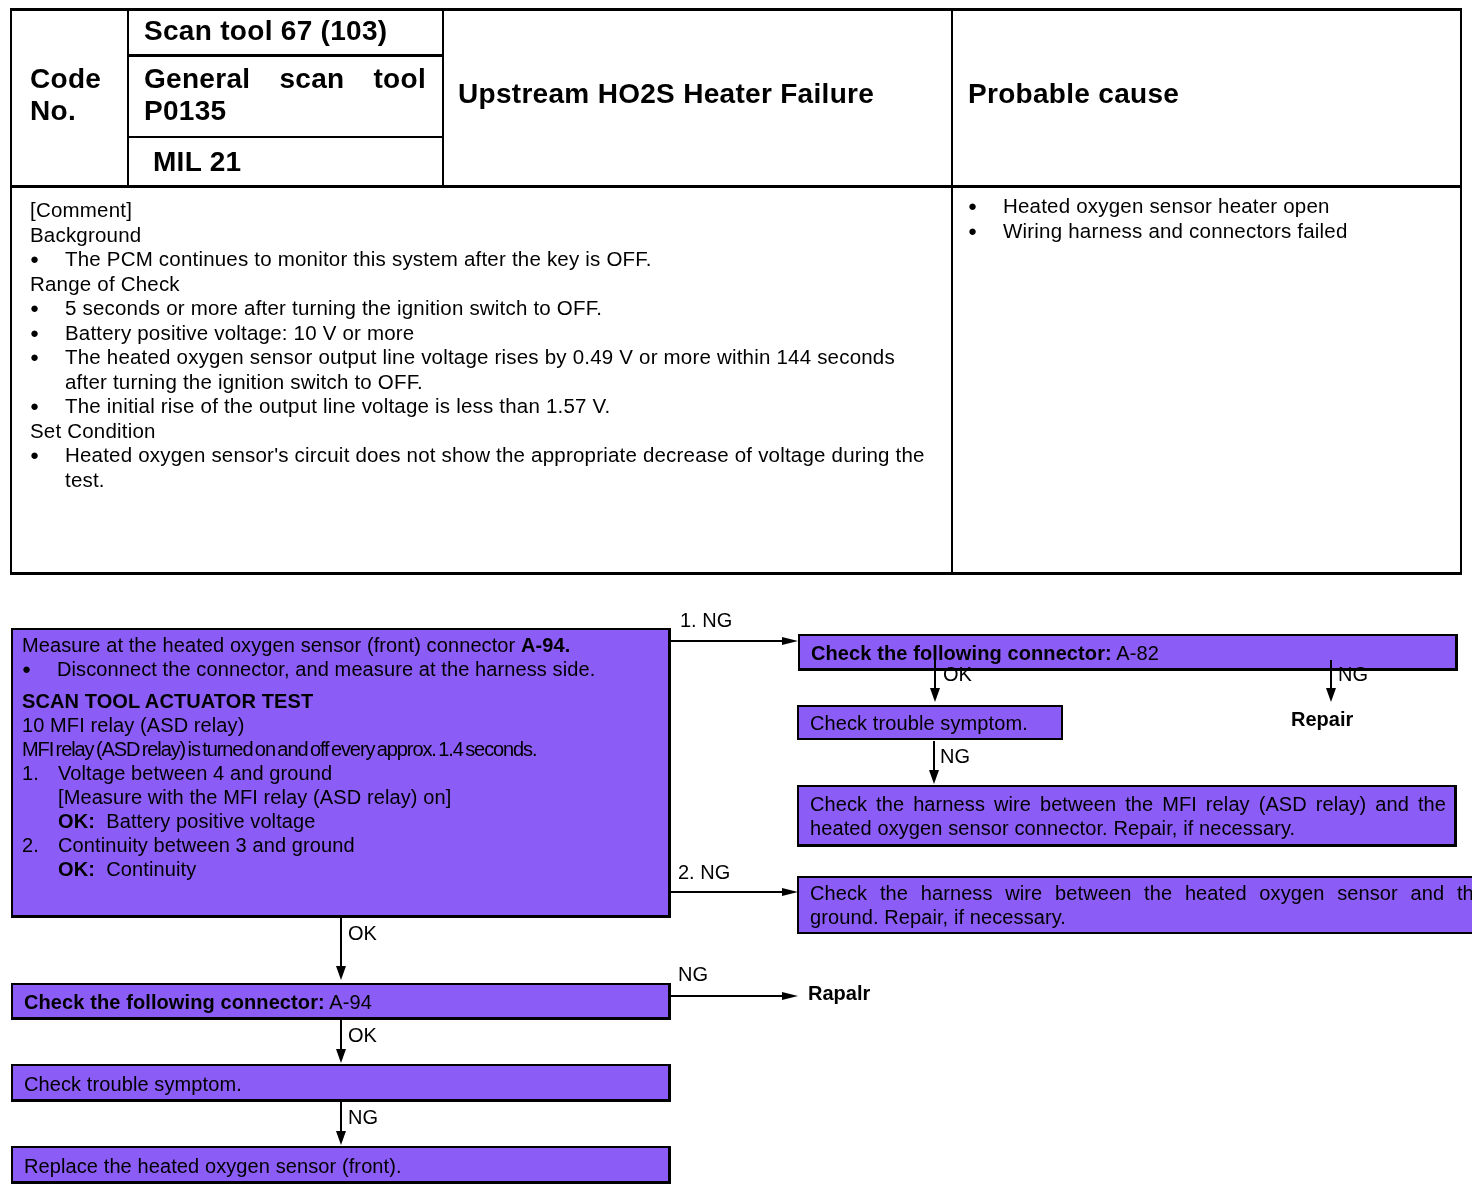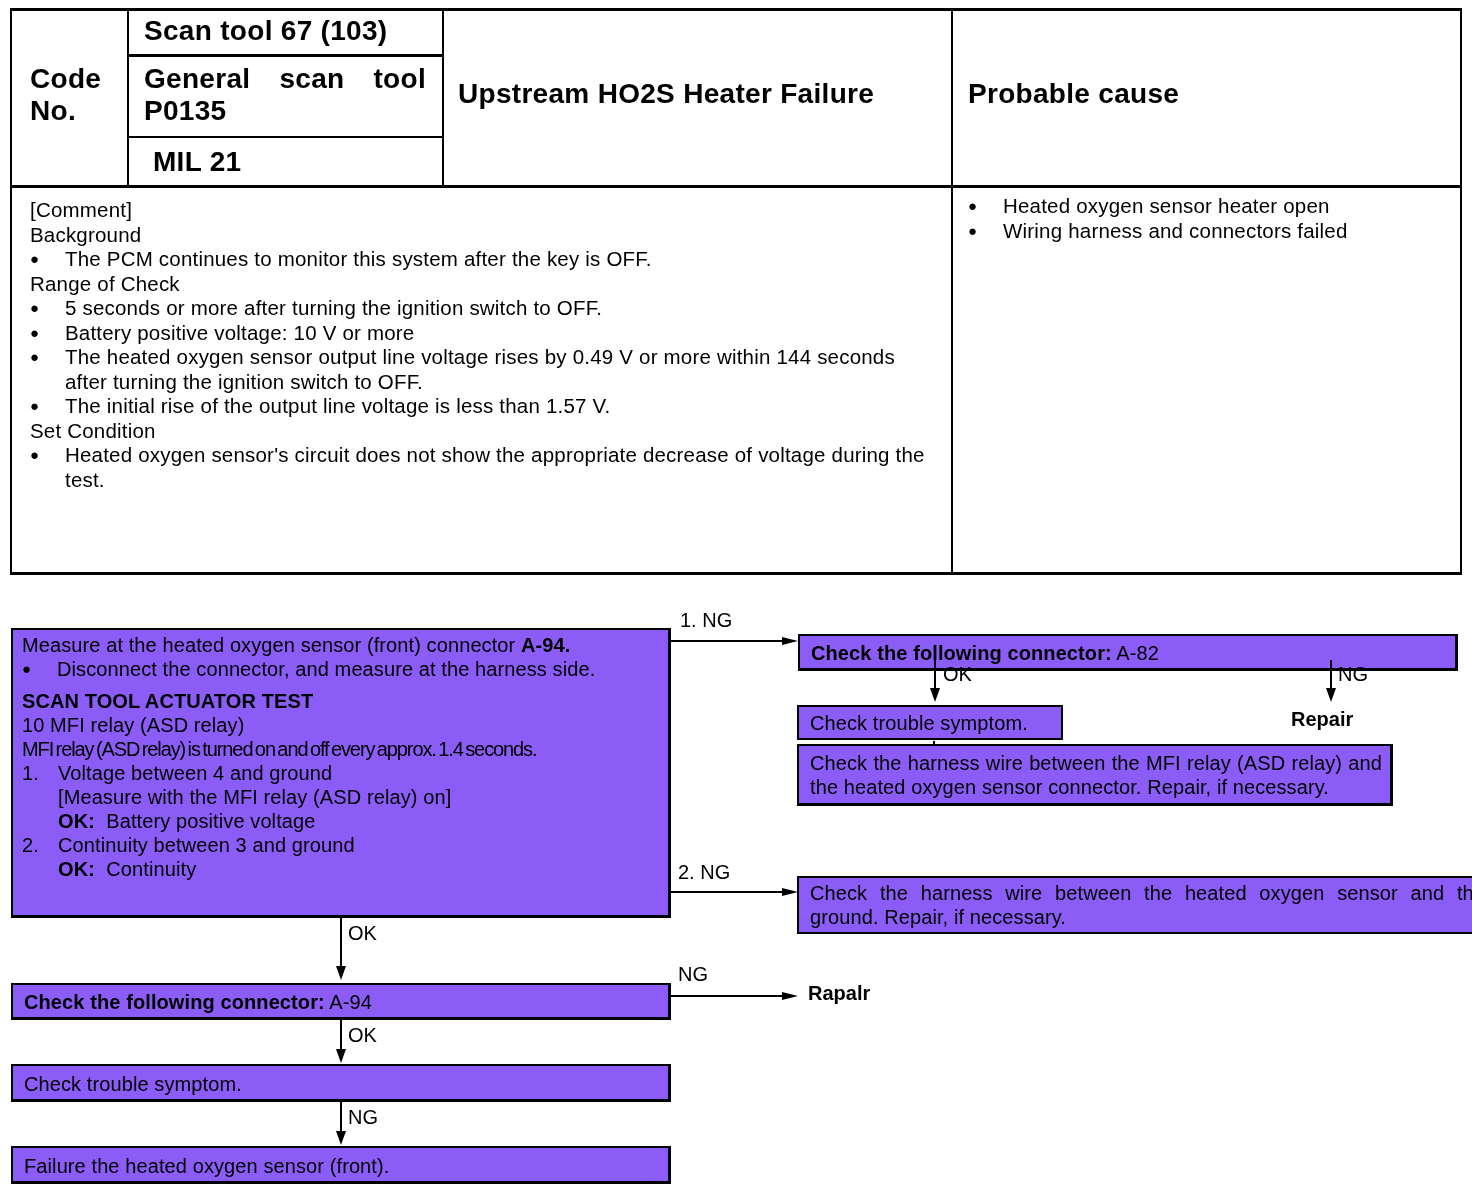--- a/index.html
+++ b/index.html
@@ -112,21 +112,21 @@
   <div class="vline" style="left:1330px;top:660px;height:30px;"></div>
   <div class="arrow-down" style="left:1326px;top:688px;"></div>
   <div class="lbl" style="left:1338px;top:663px;">NG</div>
   <div class="lbl bold" style="left:1291px;top:708px;">Repair</div>
 
   <div class="box fc" style="left:797px;top:705px;width:266px;height:35px;padding:4px 0 0 11px;">Check trouble symptom.</div>
   <div class="vline" style="left:933px;top:741px;height:30px;"></div>
   <div class="arrow-down" style="left:929px;top:770px;"></div>
   <div class="lbl" style="left:940px;top:745px;">NG</div>
 
-  <div class="box thick fc" style="left:797px;top:744px;width:596px;height:62px;padding:5px 8px 0 11px;text-align:justify;">Check the harness wire between the MFI relay (ASD relay) and the heated oxygen sensor connector. Repair, if necessary.</div>
+  <div class="box thick fc" style="left:797px;top:785px;width:660px;height:62px;padding:5px 8px 0 11px;text-align:justify;">Check the harness wire between the MFI relay (ASD relay) and the heated oxygen sensor connector. Repair, if necessary.</div>
 
   <div class="box fc" style="left:797px;top:876px;width:698px;height:58px;padding:3px 8px 0 11px;text-align:justify;">Check the harness wire between the heated oxygen sensor and the ground. Repair, if necessary.</div>
 
   <div class="vline" style="left:340px;top:918px;height:50px;"></div>
   <div class="arrow-down" style="left:336px;top:966px;"></div>
   <div class="lbl" style="left:348px;top:922px;">OK</div>
 
   <div class="box thick fc" style="left:11px;top:983px;width:660px;height:37px;padding:5px 0 0 11px;">
     <span class="bold">Check the following connector:</span> <span>A-94</span>
   </div>
@@ -137,14 +137,14 @@
 
   <div class="vline" style="left:340px;top:1020px;height:30px;"></div>
   <div class="arrow-down" style="left:336px;top:1049px;"></div>
   <div class="lbl" style="left:348px;top:1024px;">OK</div>
 
   <div class="box thick fc" style="left:11px;top:1064px;width:660px;height:38px;padding:6px 0 0 11px;">Check trouble symptom.</div>
   <div class="vline" style="left:340px;top:1102px;height:30px;"></div>
   <div class="arrow-down" style="left:336px;top:1131px;"></div>
   <div class="lbl" style="left:348px;top:1106px;">NG</div>
 
-  <div class="box thick fc" style="left:11px;top:1146px;width:660px;height:38px;padding:6px 0 0 11px;">Failure the heated oxygen sensor (front).</div>
+  <div class="box thick fc" style="left:11px;top:1146px;width:660px;height:38px;padding:6px 0 0 11px;">Replace the heated oxygen sensor (front).</div>
 </div>
 
 </body></html>

